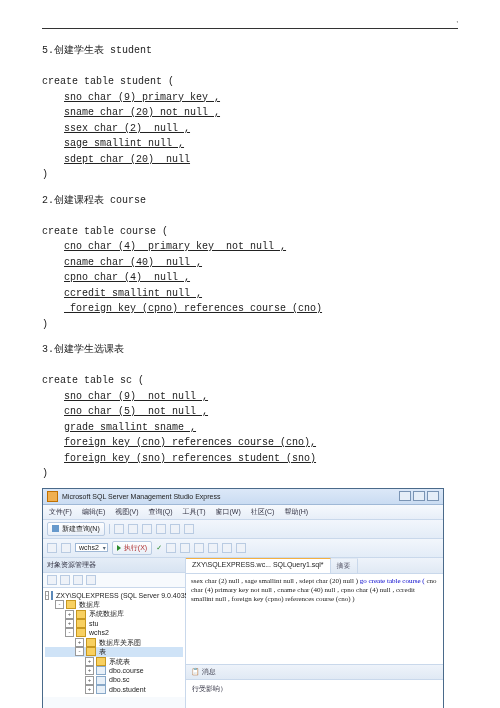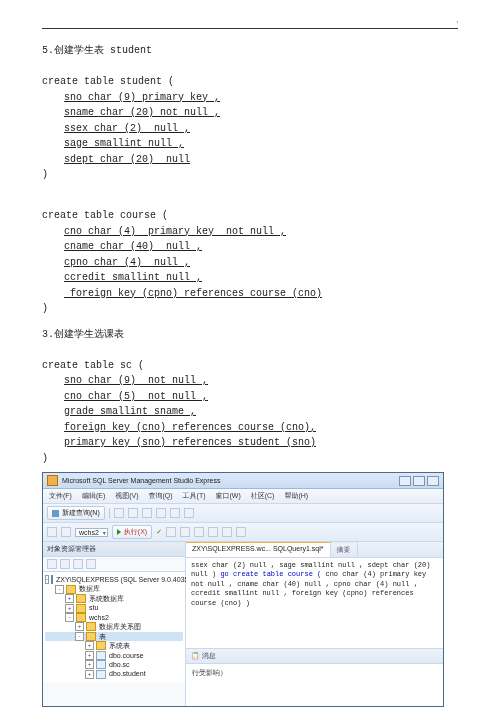--- a/index.html
+++ b/index.html
@@ -124,21 +124,21 @@
   .srv{width:8px;height:7px;background:#a0c8e8;border:1px solid #5a88b8;margin-right:3px;}
   .sel{background:#cfe3f7;}
   .d1{padding-left:10px;}.d2{padding-left:20px;}.d3{padding-left:30px;}.d4{padding-left:40px;}
 
   .editor-area{flex:1;display:flex;flex-direction:column;}
   .tabs{display:flex;background:linear-gradient(#eef3fa,#e0e9f4);border-bottom:1px solid #c9d8eb;font-size:7px;}
   .tab{padding:2px 6px;border-right:1px solid #c9d8eb;background:#fff;border-top:1px solid #f4b042;}
   .tab.inactive{background:linear-gradient(#eef3fa,#e0e9f4);border-top:1px solid transparent;color:#556;}
   .code-editor{
     background:#fff;
-    font-family:Liberation Mono, monospace;
+    font-family:Liberation Serif, serif;
     font-size:7px;line-height:1.35;
     padding:3px 5px;color:#222;
     height:84px;overflow:hidden;
     border-bottom:1px solid #c9d8eb;
   }
   .kw{color:#0000cc;}
   .results{font-size:7px;}
   .res-tab{background:linear-gradient(#eef3fa,#e0e9f4);padding:2px 5px;border-bottom:1px solid #c9d8eb;color:#334;}
   .res-body{padding:4px 6px;background:#fff;color:#334;height:34px;}
   .corner-dots { position:absolute; right:42px; font-size:8px; color:#666;}
@@ -151,30 +151,31 @@
   <span class="corner-dots corner-top">'</span>
   <div class="top-rule"></div>
 
   <div class="code-block">5.创建学生表 student</div>
   <div class="code-block">
 <span>create table student (</span>
 <span class="indent1">sno char (9) primary key ,</span><span class="indent1">sname char (20) not null ,</span><span class="indent1">ssex char (2)  null ,</span><span class="indent1">sage smallint null ,</span><span class="indent1">sdept char (20)  null</span><span>)</span></div>
 
   <div class="section-gap"></div>
 
+  <div class="code-block">2.创建课程表 course</div>
   <div class="code-block">
 <span>create table course (</span>
 <span class="indent1">cno char (4)  primary key  not null ,</span><span class="indent1">cname char (40)  null ,</span><span class="indent1">cpno char (4)  null ,</span><span class="indent1">ccredit smallint null ,</span><span class="indent1"> foreign key (cpno) references course (cno)</span><span>)</span></div>
 
   <div class="section-gap"></div>
 
   <div class="code-block">3.创建学生选课表</div>
   <div class="code-block">
 <span>create table sc (</span>
-<span class="indent1">sno char (9)  not null ,</span><span class="indent1">cno char (5)  not null ,</span><span class="indent1">grade smallint sname ,</span><span class="indent1">foreign key (cno) references course (cno),</span><span class="indent1">primary key (sno) references student (sno)</span><span>)</span></div>
+<span class="indent1">sno char (9)  not null ,</span><span class="indent1">cno char (5)  not null ,</span><span class="indent1">grade smallint sname ,</span><span class="indent1">foreign key (cno) references course (cno),</span><span class="indent1">foreign key (sno) references student (sno)</span><span>)</span></div>
 
   <div class="ssms">
     <div class="ssms-title">
       <div class="ssms-title-icon"></div>
       <span>Microsoft SQL Server Management Studio Express</span>
       <div class="ssms-title-btns">
         <div></div>
         <div></div>
         <div></div>
       </div>

